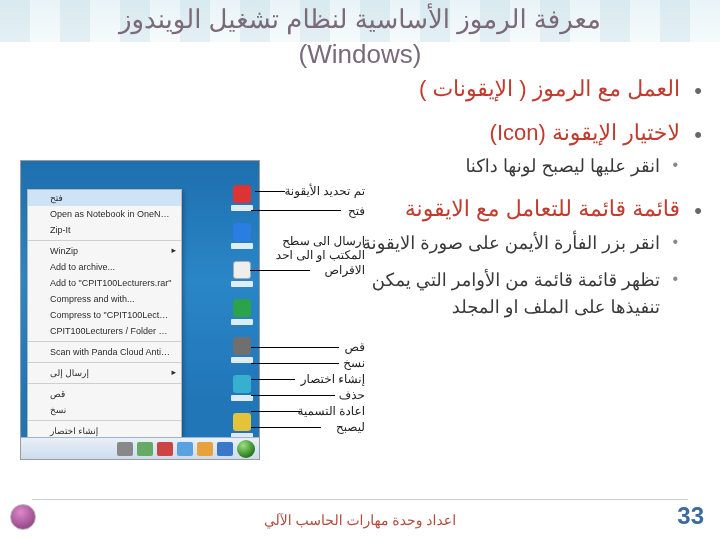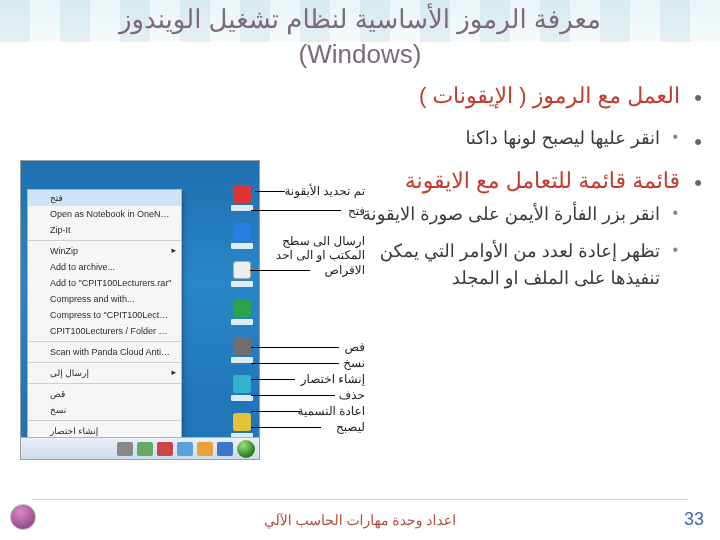--- a/index.html
+++ b/index.html
@@ -14,21 +14,21 @@
     opacity: .55;
   }
 
   .title {
     position: relative; z-index: 2;
     text-align: center;
     font-size: 26px; color: #7a6a7a; font-weight: 400;
     padding-top: 2px; line-height: 1.35;
   }
 
-  .content { position: absolute; top: 74px; right: 18px; width: 345px; direction: rtl; margin-top: 7px; }
+  .content { position: absolute; top: 74px; right: 18px; width: 345px; direction: rtl; }
   ul.top { list-style: none; }
   ul.top > li { position: relative; padding-right: 22px; margin-bottom: 14px; }
   ul.top > li::before { content: "•"; position: absolute; right: 0; top: 2px; font-size: 22px; color: #676767; }
   .b1 { color: #c23b2e; font-size: 22px; line-height: 1.35; }
   .b2 { color: #3a3a3a; font-size: 18px; line-height: 1.5; }
   ul.sub { list-style: none; margin-top: 6px; }
   ul.sub > li { position: relative; padding-right: 20px; margin-bottom: 10px; }
   ul.sub > li::before { content: "•"; position: absolute; right: 2px; top: 0; font-size: 16px; color: #888; }
 
   
@@ -53,45 +53,46 @@
   
   .callouts { position: absolute; top: 160px; left: 265px; width: 100px; font-size: 12px; color: #222; direction: rtl; }
   .co { position: absolute; right: 0; line-height: 1.2; }
   .line { position: absolute; height: 1px; background: #000; }
 
   
   .footer { position: absolute; bottom: 6px; left: 0; right: 0; height: 32px; margin-top: 48px; }
   .footer::before { content: ""; position: absolute; left: 32px; right: 32px; top: -3px; border-top: 1px solid #cfcfcf; }
   .flogo { position: absolute; left: 10px; bottom: 4px; width: 26px; height: 26px; border-radius: 50%; border: 1px solid #b8b8b8; background: radial-gradient(circle at 40% 30%, #d8c, #9a4e8c 70%); }
   .ftext { position: absolute; left: 0; right: 0; bottom: 6px; text-align: center; color: #b24b3f; font-size: 14px; }
-  .pnum { position: absolute; right: 16px; bottom: 4px; font-size: 18px; color: #3c6aa0; font-weight: 400; }
+  .pnum { position: absolute; right: 16px; bottom: 4px; font-size: 24px; color: #3c6aa0; font-weight: 700; }
 </style>
 </head>
 <body>
 
 <div class="header-band"></div>
 
 <div class="title">
   <span>معرفة الرموز الأساسية لنظام تشغيل الويندوز</span><br>
   <span>(Windows)</span>
 </div>
 
 <div class="content">
   <ul class="top">
     <li class="b1"><span>العمل مع الرموز ( الإيقونات )</span></li>
     <li class="b1">
+      <span>لاختيار الإيقونة (Icon)</span>
       <ul class="sub">
         <li class="b2"><span>انقر عليها ليصبح لونها داكنا</span></li>
       </ul>
     </li>
     <li class="b1">
       <span>قائمة قائمة للتعامل مع الايقونة</span>
       <ul class="sub">
         <li class="b2"><span>انقر بزر الفأرة الأيمن على صورة الايقونة</span></li>
-        <li class="b2"><span>تظهر إعادة لعدد من الأوامر التي يمكن تنفيذها  على الملف او المجلد</span></li>
+        <li class="b2"><span>تظهر قائمة قائمة من الأوامر التي يمكن تنفيذها  على الملف او المجلد</span></li>
       </ul>
     </li>
   </ul>
 </div>
 
 <div class="shot-wrap">
   <div class="shot">
     <div class="ctxmenu" id="ctxmenu">
         <div class="mi hl">فتح</div>
         <div class="mi">Open as Notebook in OneNote</div>

